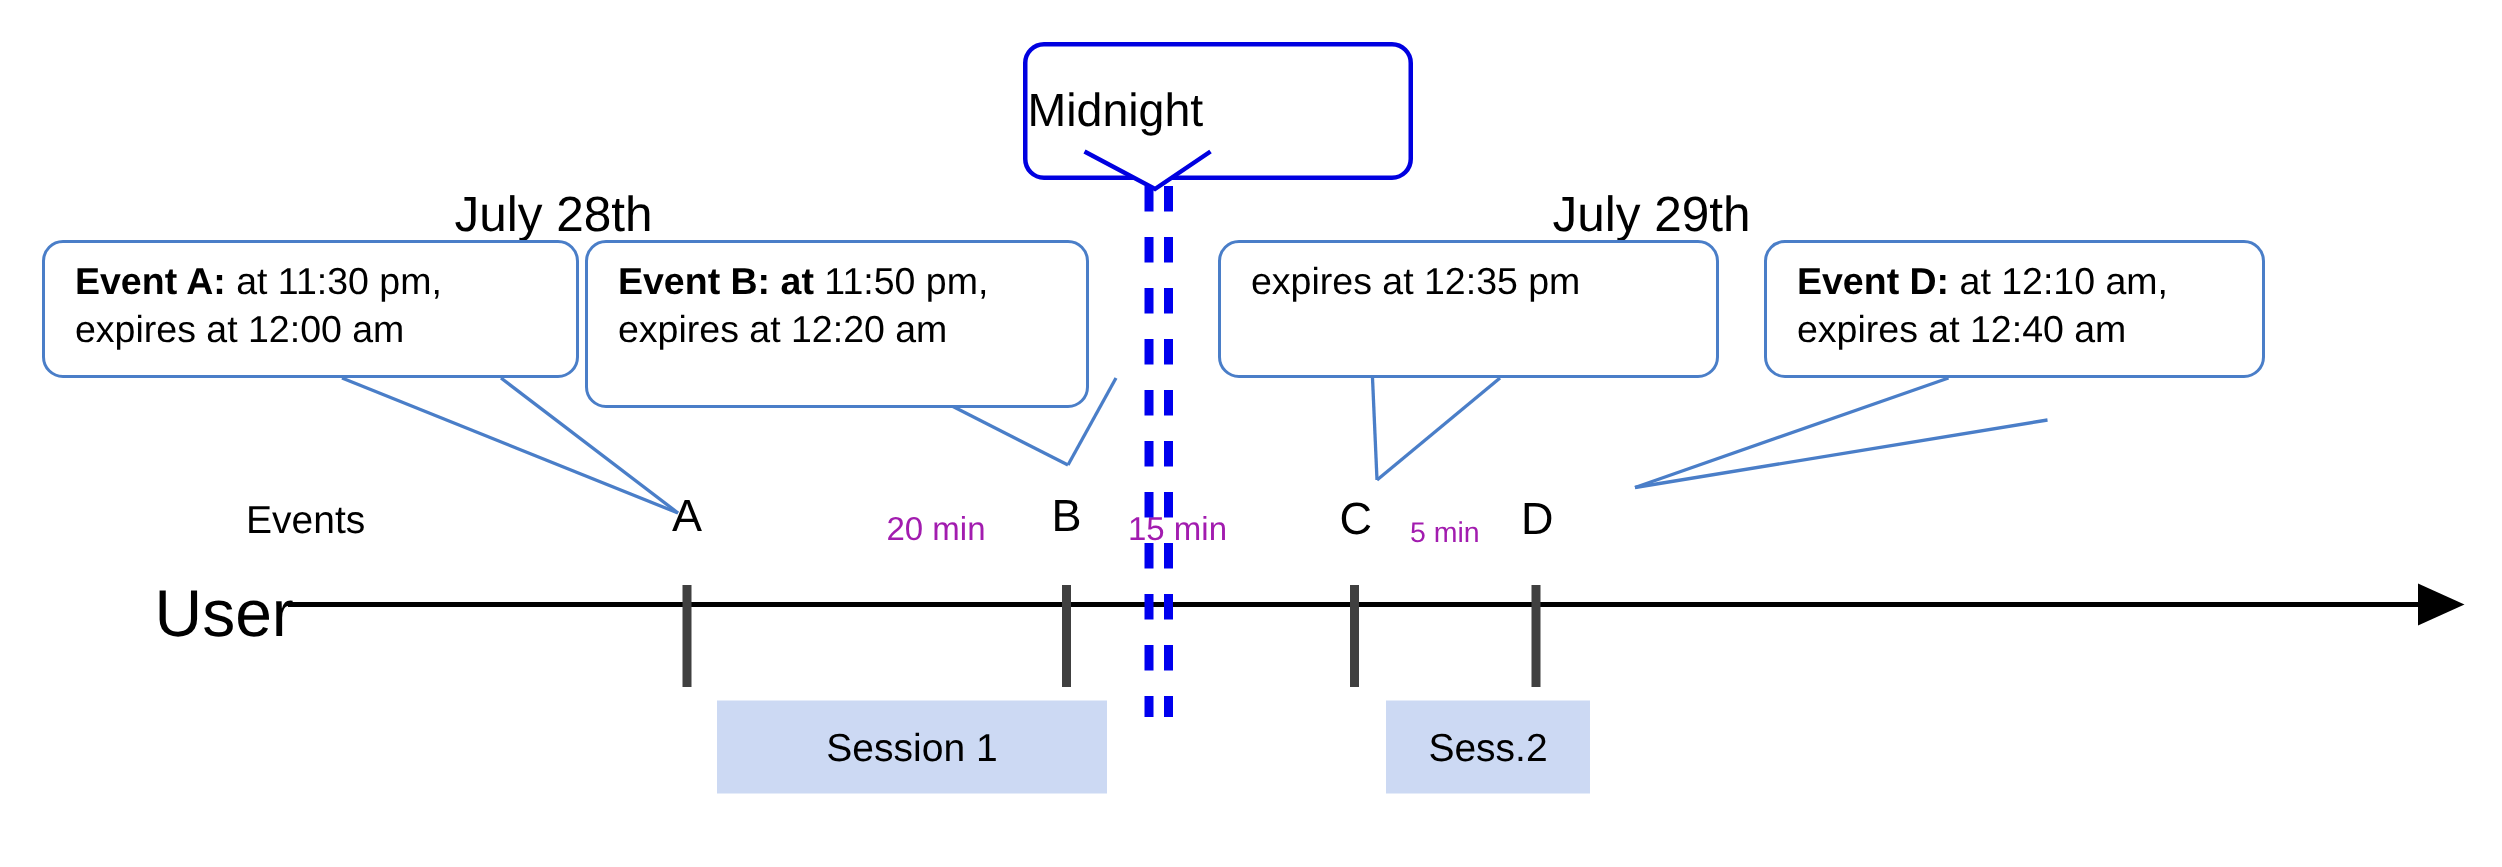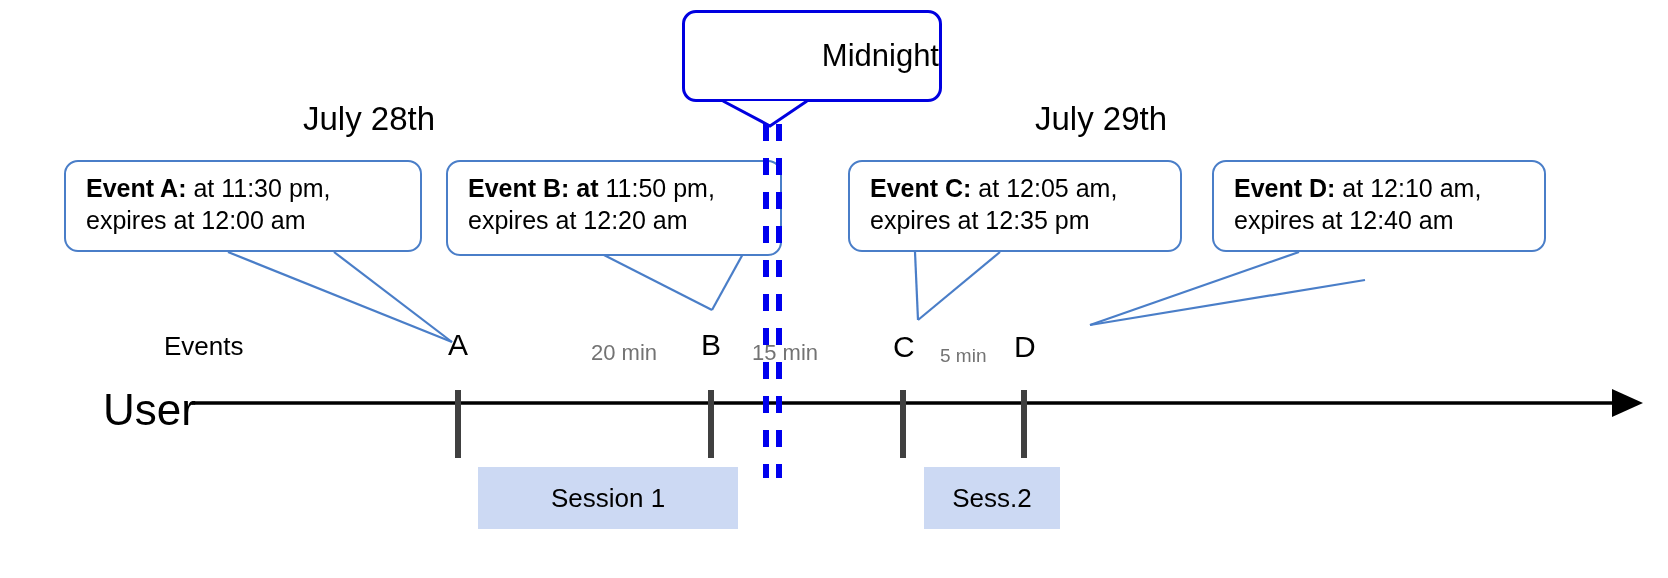--- a/index.html
+++ b/index.html
@@ -24,44 +24,45 @@
     position: absolute;
     box-sizing: border-box;
     border: 2px solid #4a7ec8;
     border-radius: 14px;
     background: #ffffff;
     font-size: 25px;
     line-height: 1.28;
     color: #000000;
     padding: 10px 14px 8px 20px;
     z-index: 5;
-    margin-left: 36px;
   }
   .callout b { font-weight: bold; }
 
   .midnight-box {
     position: absolute;
     box-sizing: border-box;
     border: 3px solid #0000e0;
     border-radius: 14px;
     background: #ffffff;
     font-size: 31px;
     color: #000000;
     display: flex;
     align-items: center;
-    justify-content: flex-end;
+    justify-content: flex-start;
     z-index: 6;
+    margin-top: 18px;
   }
 
   
   .date-label {
     position: absolute;
     font-size: 33px;
     color: #000000;
     white-space: nowrap;
+    margin-top: 24px;
   }
   .row-label-events {
     position: absolute;
     font-size: 26px;
     color: #000000;
     white-space: nowrap;
   }
   .row-label-user {
     position: absolute;
     font-size: 44px;
@@ -70,21 +71,21 @@
   }
   .tick-letter {
     position: absolute;
     font-size: 30px;
     color: #000000;
     white-space: nowrap;
   }
   .gap-label {
     position: absolute;
     font-size: 22px;
-    color: #737373;
+    color: #a21caf;
     white-space: nowrap;
   }
   .gap-label.small { font-size: 19px; }
 
   
   .session-box {
     position: absolute;
     background: #ccd9f3;
     display: flex;
     align-items: center;
@@ -172,31 +173,28 @@
   <div class="date-label" style="left:303px; top:100px;">July 28th</div>
   <div class="date-label" style="left:1035px; top:100px;">July 29th</div>
 
   <div class="callout" style="left:28px; top:160px; width:358px; height:92px;">
     <div>
       <b>Event A:</b><span></span><span> at 11:30 pm,</span>
     </div>
     <div>expires at 12:00 am</div>
   </div>
 
-  <div class="callout" style="left:410px; top:160px; width:336px; height:96px;">
+  <div class="callout" style="left:390px; top:160px; width:336px; height:112px;">
     <div>
       <b>Event B:</b><b> at</b><span> 11:50 pm,</span>
     </div>
     <div>expires at 12:20 am</div>
   </div>
 
   <div class="callout" style="left:812px; top:160px; width:334px; height:92px;">
-    <div>
-      <b>Event C:</b><span></span><span> at 12:05 am,</span>
-    </div>
     <div>expires at 12:35 pm</div>
   </div>
 
   <div class="callout" style="left:1176px; top:160px; width:334px; height:92px;">
     <div>
       <b>Event D:</b><span></span><span>  at 12:10 am,</span>
     </div>
     <div>expires at 12:40 am</div>
   </div>
 

